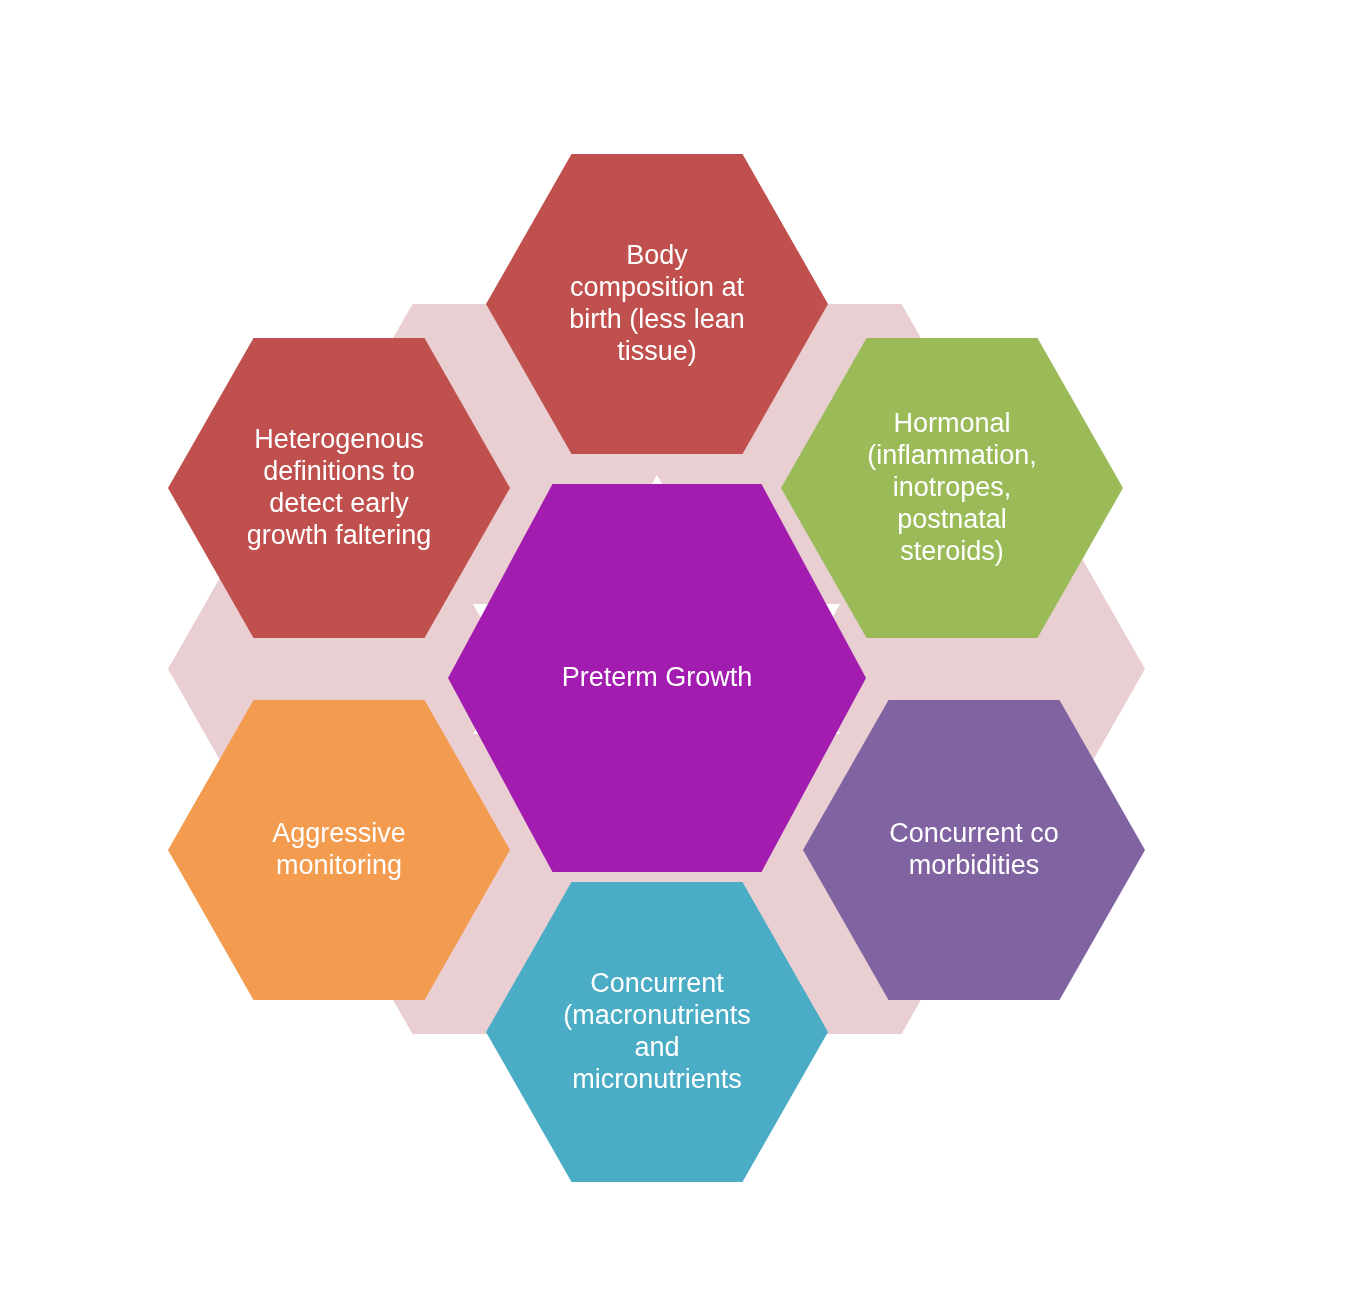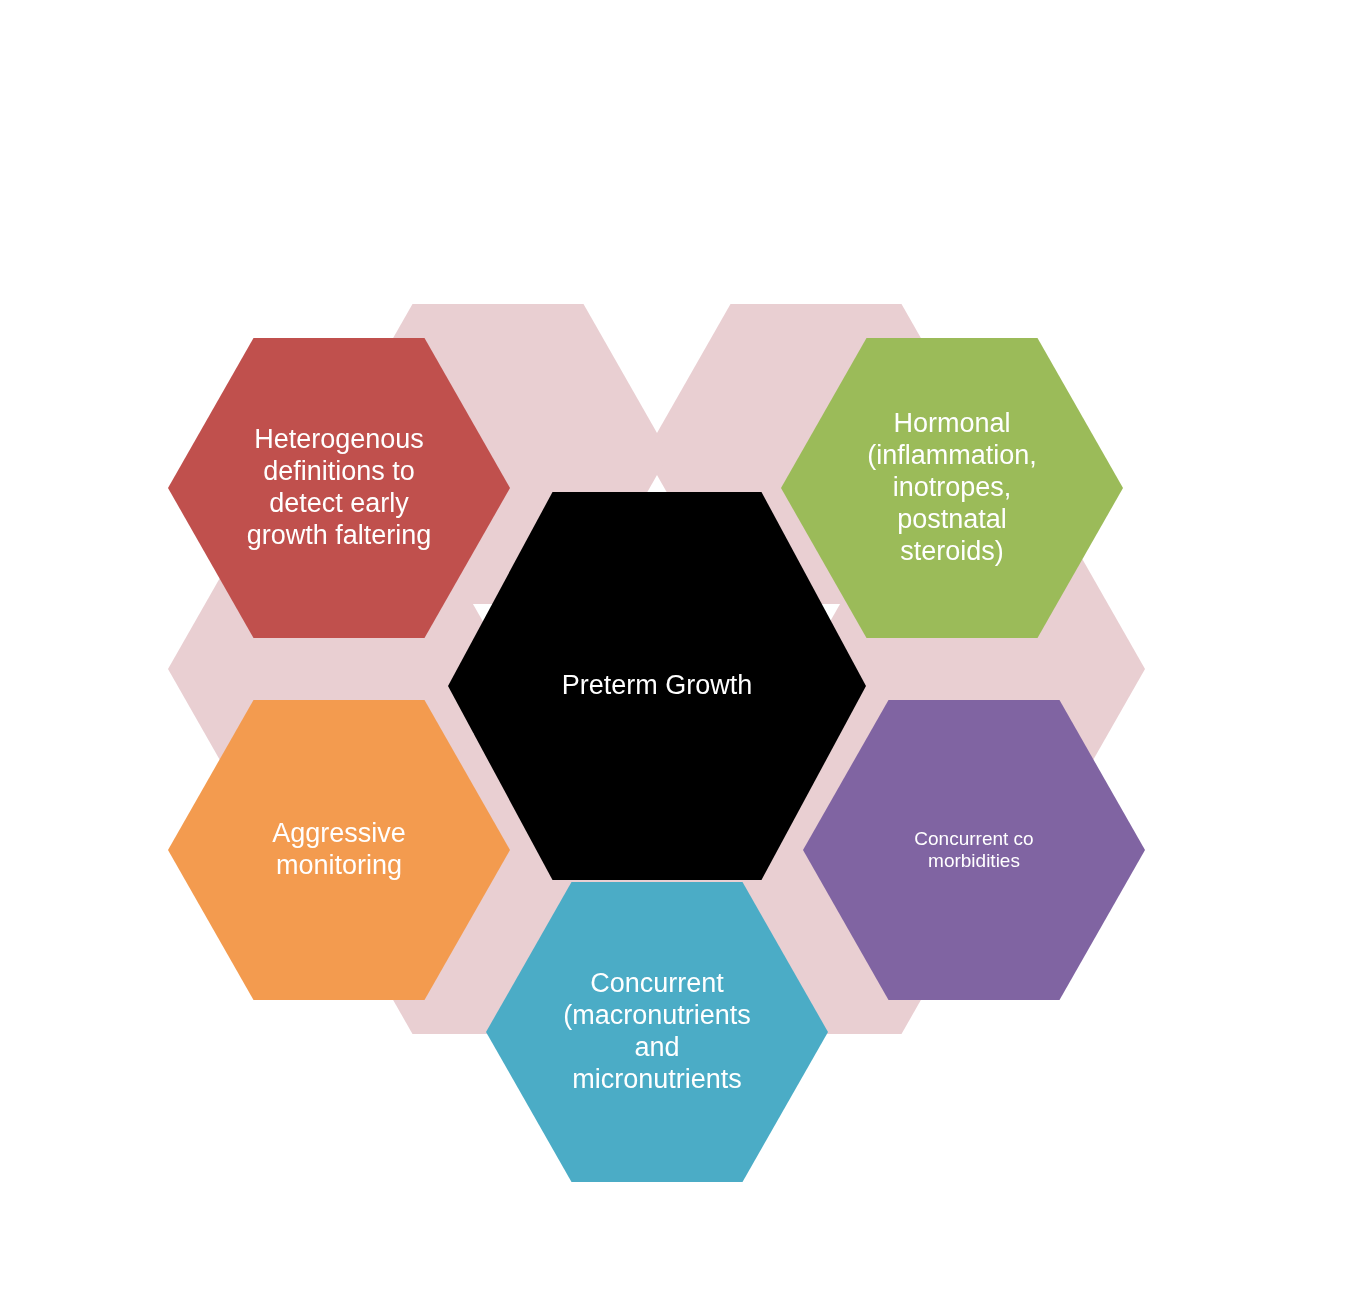--- a/index.html
+++ b/index.html
@@ -68,21 +68,21 @@
     height: 300px;
   }
   #node-right-upper .hex-label { font-size: 27px; }
 
   #node-right-lower {
     left: 803px;
     top: 700px;
     width: 342px;
     height: 300px;
   }
-  #node-right-lower .hex-label { font-size: 19px; }
+  #node-right-lower .hex-label { font-size: 27px; }
 
   #node-bottom {
     left: 486px;
     top: 882px;
     width: 342px;
     height: 300px;
   }
   #node-bottom .hex-label { font-size: 27px; }
 
   #node-left-lower {
@@ -148,20 +148,26 @@
     <div class="hex connector" id="conn-top-right" style="background: rgb(233, 207, 210);"></div>
     <div class="hex connector" id="conn-right" style="background: rgb(233, 207, 210);"></div>
     <div class="hex connector" id="conn-right-bottom" style="background: rgb(233, 207, 210);"></div>
     <div class="hex connector" id="conn-bottom-left" style="background: rgb(233, 207, 210);"></div>
     <div class="hex connector" id="conn-left" style="background: rgb(233, 207, 210);"></div>
     <div class="hex connector" id="conn-left-top" style="background: rgb(233, 207, 210);"></div>
   </div>
 
   <div class="hex-layer">
 
+    <div class="hex" id="node-top" style="background: rgb(192, 80, 77);">
+      <span class="hex-label">Body
+composition at
+birth (less lean
+tissue)</span>
+    </div>
 
     <div class="hex" id="node-right-upper" style="background: rgb(155, 187, 89);">
       <span class="hex-label">Hormonal
 (inflammation,
 inotropes,
 postnatal
 steroids)</span>
     </div>
 
     <div class="hex" id="node-right-lower" style="background: rgb(128, 100, 162);">
@@ -181,18 +187,18 @@
 definitions to
 detect early
 growth faltering</span>
     </div>
 
     <div class="hex" id="node-left-lower" style="background: rgb(243, 155, 79);">
       <span class="hex-label">Aggressive
 monitoring</span>
     </div>
 
-    <div class="hex" id="node-center" style="background: #000000; margin-top: 8px;">
+    <div class="hex" id="node-center" style="background: #a21caf;">
       <span class="hex-label">Preterm Growth</span>
     </div>
 
   </div>
 </div>
 
 </body></html>

